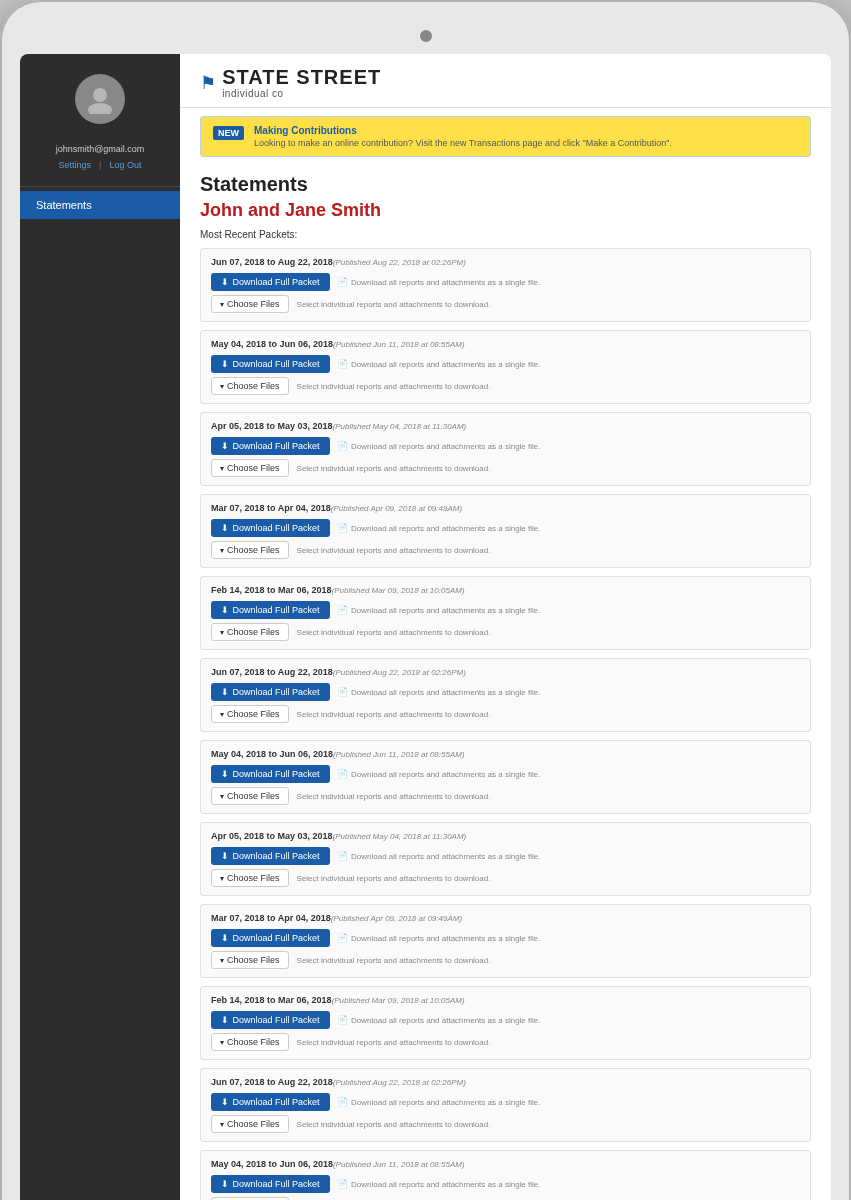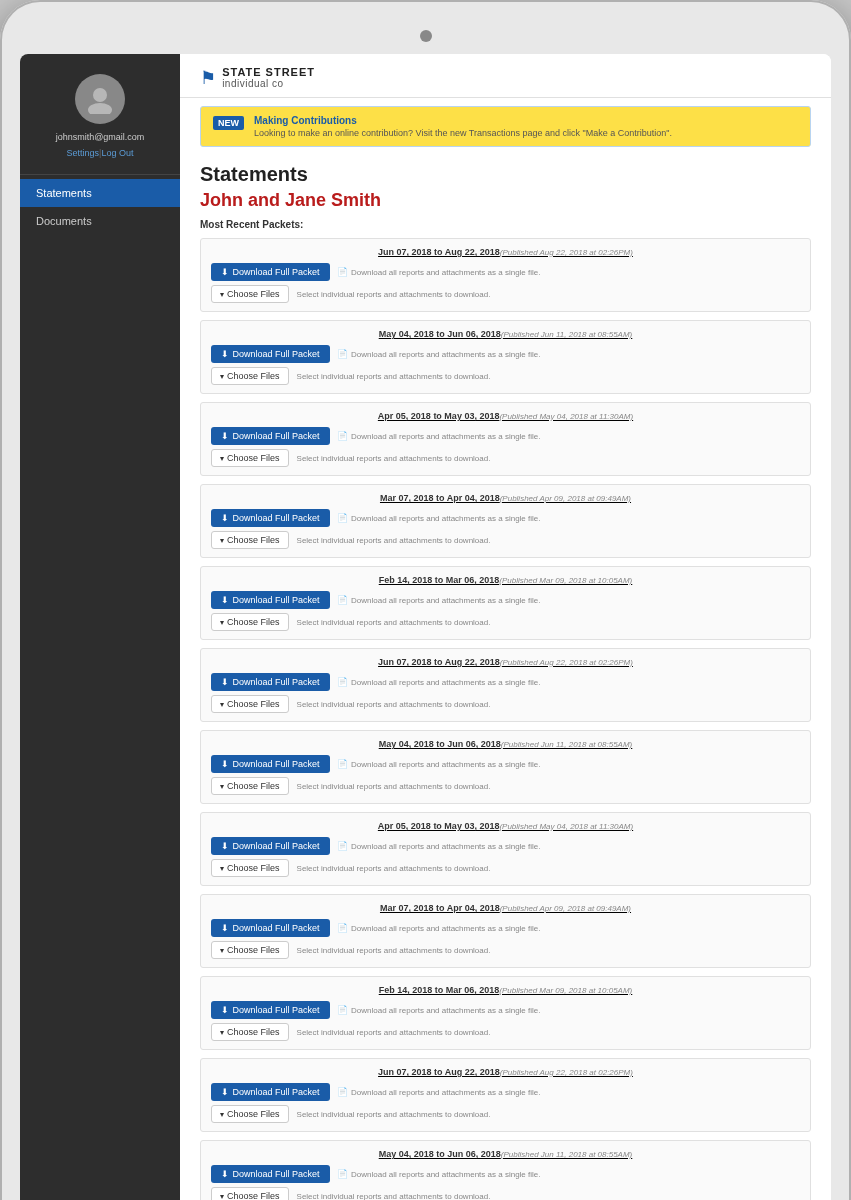--- a/index.html
+++ b/index.html
@@ -58,23 +58,25 @@
       justify-content: center;
       margin-bottom: 8px;
     }
     .sidebar-avatar svg { opacity: 0.7; }
     .sidebar-email {
       color: #ccc;
       font-size: 9px;
       text-align: center;
       margin-bottom: 6px;
       padding: 0 8px;
+      margin-top: 12px;
     }
     .sidebar-links {
       display: flex;
+      gap: 8px;
       margin-bottom: 16px;
     }
     .sidebar-link {
       color: #5b9bd5;
       font-size: 9px;
       cursor: pointer;
       text-decoration: none;
     }
     .sidebar-separator {
       width: 100%;
@@ -104,21 +106,21 @@
     .header {
       padding: 12px 20px 8px 20px;
       border-bottom: 1px solid #e0e0e0;
     }
     .header-logo {
       display: flex;
       align-items: center;
       gap: 6px;
     }
     .logo-text {
-      font-size: 11px;
+      font-size: 20px;
       font-weight: bold;
       letter-spacing: 1px;
       color: #222;
       line-height: 1.1;
     }
     .logo-sub {
       font-size: 10px;
       color: #555;
       letter-spacing: 0.5px;
     }
@@ -166,43 +168,42 @@
       margin-bottom: 4px;
     }
     .account-name {
       font-size: 18px;
       color: #b91c1c;
       font-weight: bold;
       margin-bottom: 8px;
     }
     .section-label {
       font-size: 10px;
-      font-weight: bold;
+      font-weight: normal;
       color: #333;
       margin-bottom: 8px;
     }
     
     .packet-list {
       display: flex;
       flex-direction: column;
       gap: 0;
     }
     .packet-item {
       border: 1px solid #e0e0e0;
       margin-bottom: 8px;
       border-radius: 3px;
       background: #fafafa;
       padding: 8px 10px;
     }
     .packet-header {
       display: flex;
-      justify-content: center;
+      justify-content: flex-start;
       align-items: center;
       margin-bottom: 6px;
-      text-decoration: underline;
     }
     .packet-date-range {
       font-size: 9px;
       font-weight: bold;
       color: #333;
     }
     .packet-published {
       font-size: 8px;
       color: #888;
       font-style: italic;
@@ -267,21 +268,20 @@
       </div>
       <div class="sidebar-email">johnsmith@gmail.com</div>
       <div class="sidebar-links">
         <span class="sidebar-link">Settings</span>
         <span style="color:#666;font-size:9px;">|</span>
         <span class="sidebar-link">Log Out</span>
       </div>
       <div class="sidebar-separator"></div>
       <div id="nav-items" style="width:100%">
           <div class="sidebar-nav-item active">Statements</div>
-          <div class="sidebar-nav-item">Documents</div>
         </div>
 
     </div>
 
     <div class="main-content">
 
       <div class="header">
         <div class="header-logo">
           <span class="logo-flag">⚑</span>
           <div>

